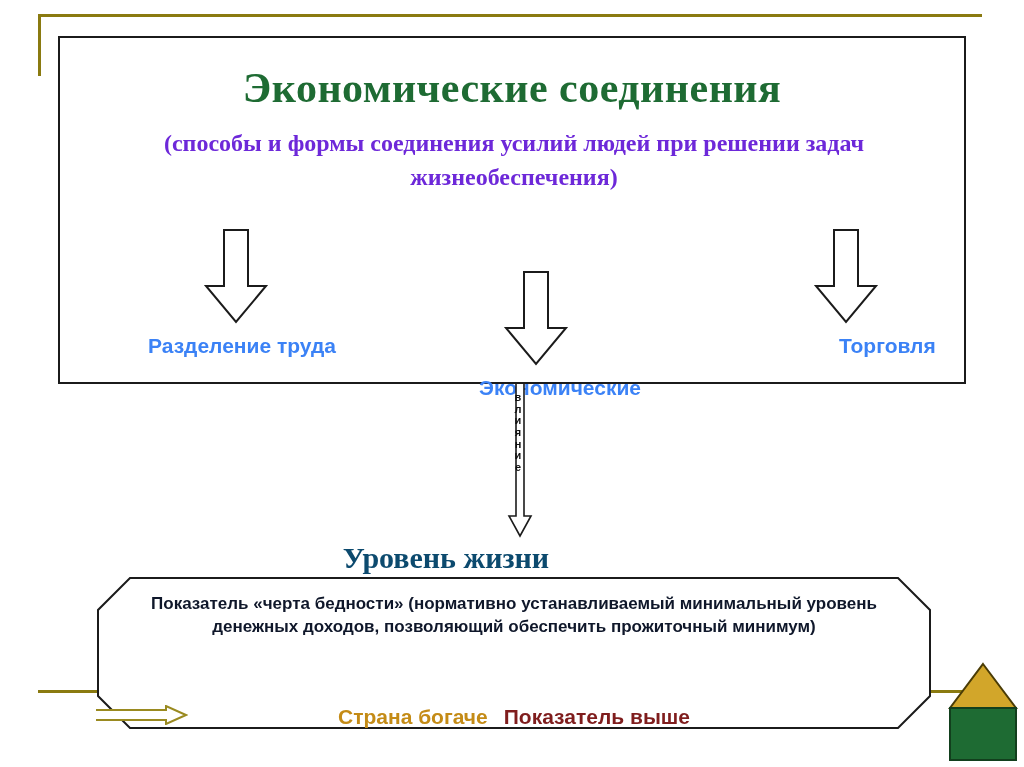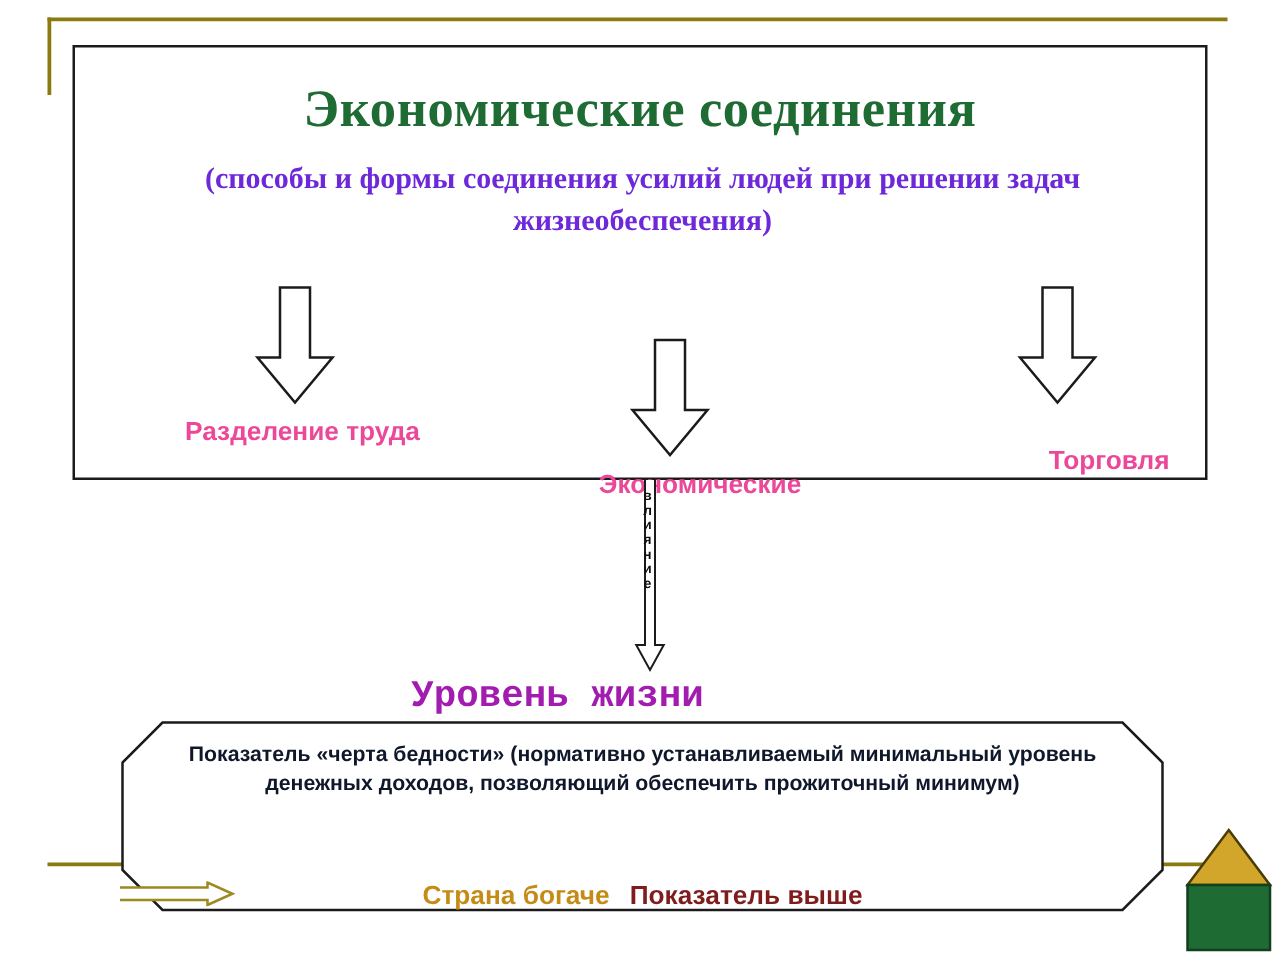--- a/index.html
+++ b/index.html
@@ -82,26 +82,26 @@
   
   .arrow {
     position: absolute;
   }
 
   .label-blue {
     position: absolute;
     font-family: "Liberation Sans", sans-serif;
     font-weight: bold;
     font-size: 21px;
-    color: #ec4899;
+    color: #3b82f6;
     white-space: nowrap;
   }
 
   .lbl-division { left: 88px; top: 296px; }
-  .lbl-trade    { left: 779px; top: 296px; margin-top: 23px; }
+  .lbl-trade    { left: 779px; top: 296px; }
   .lbl-special  { left: 419px; top: 338px; }
 
   
   .connector {
     position: absolute;
     left: 507px;
     top: 384px;
     width: 26px;
     height: 155px;
   }
@@ -119,24 +119,24 @@
   }
   .connector-word span { display: block; }
 
   
   .level-title {
     position: absolute;
     left: 0;
     top: 541px;
     width: 892px;
     text-align: center;
-    font-family: Liberation Mono, monospace;
+    font-family: Liberation Serif, serif;
     font-weight: bold;
     font-size: 30px;
-    color: #a21caf;
+    color: #0c4a6e;
   }
 
   
   .bottom-box {
     position: absolute;
     left: 96px;
     top: 576px;
     width: 836px;
     height: 154px;
   }

